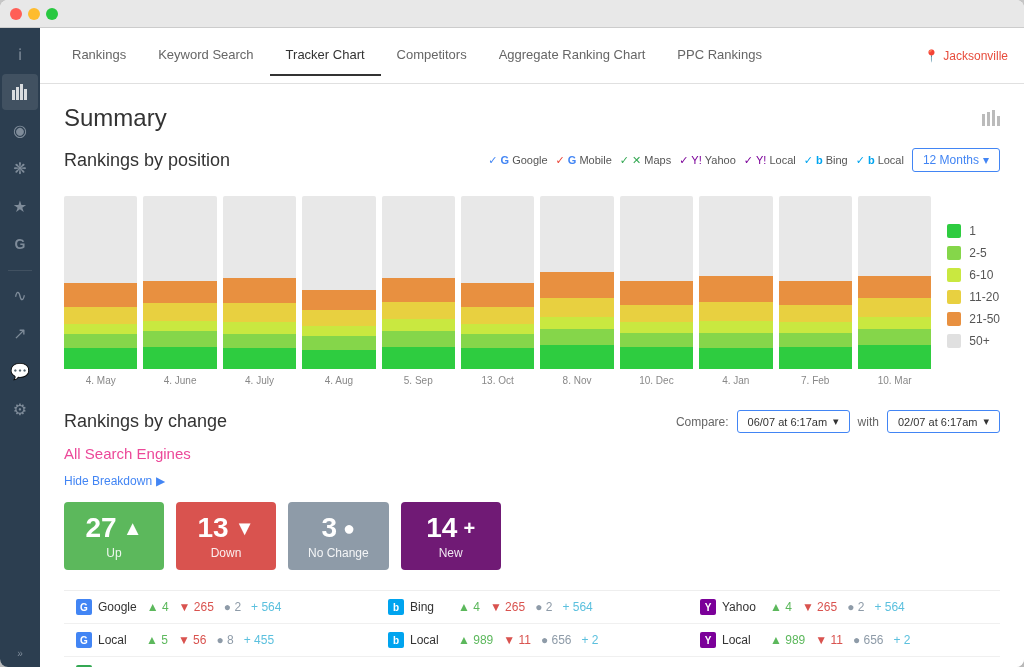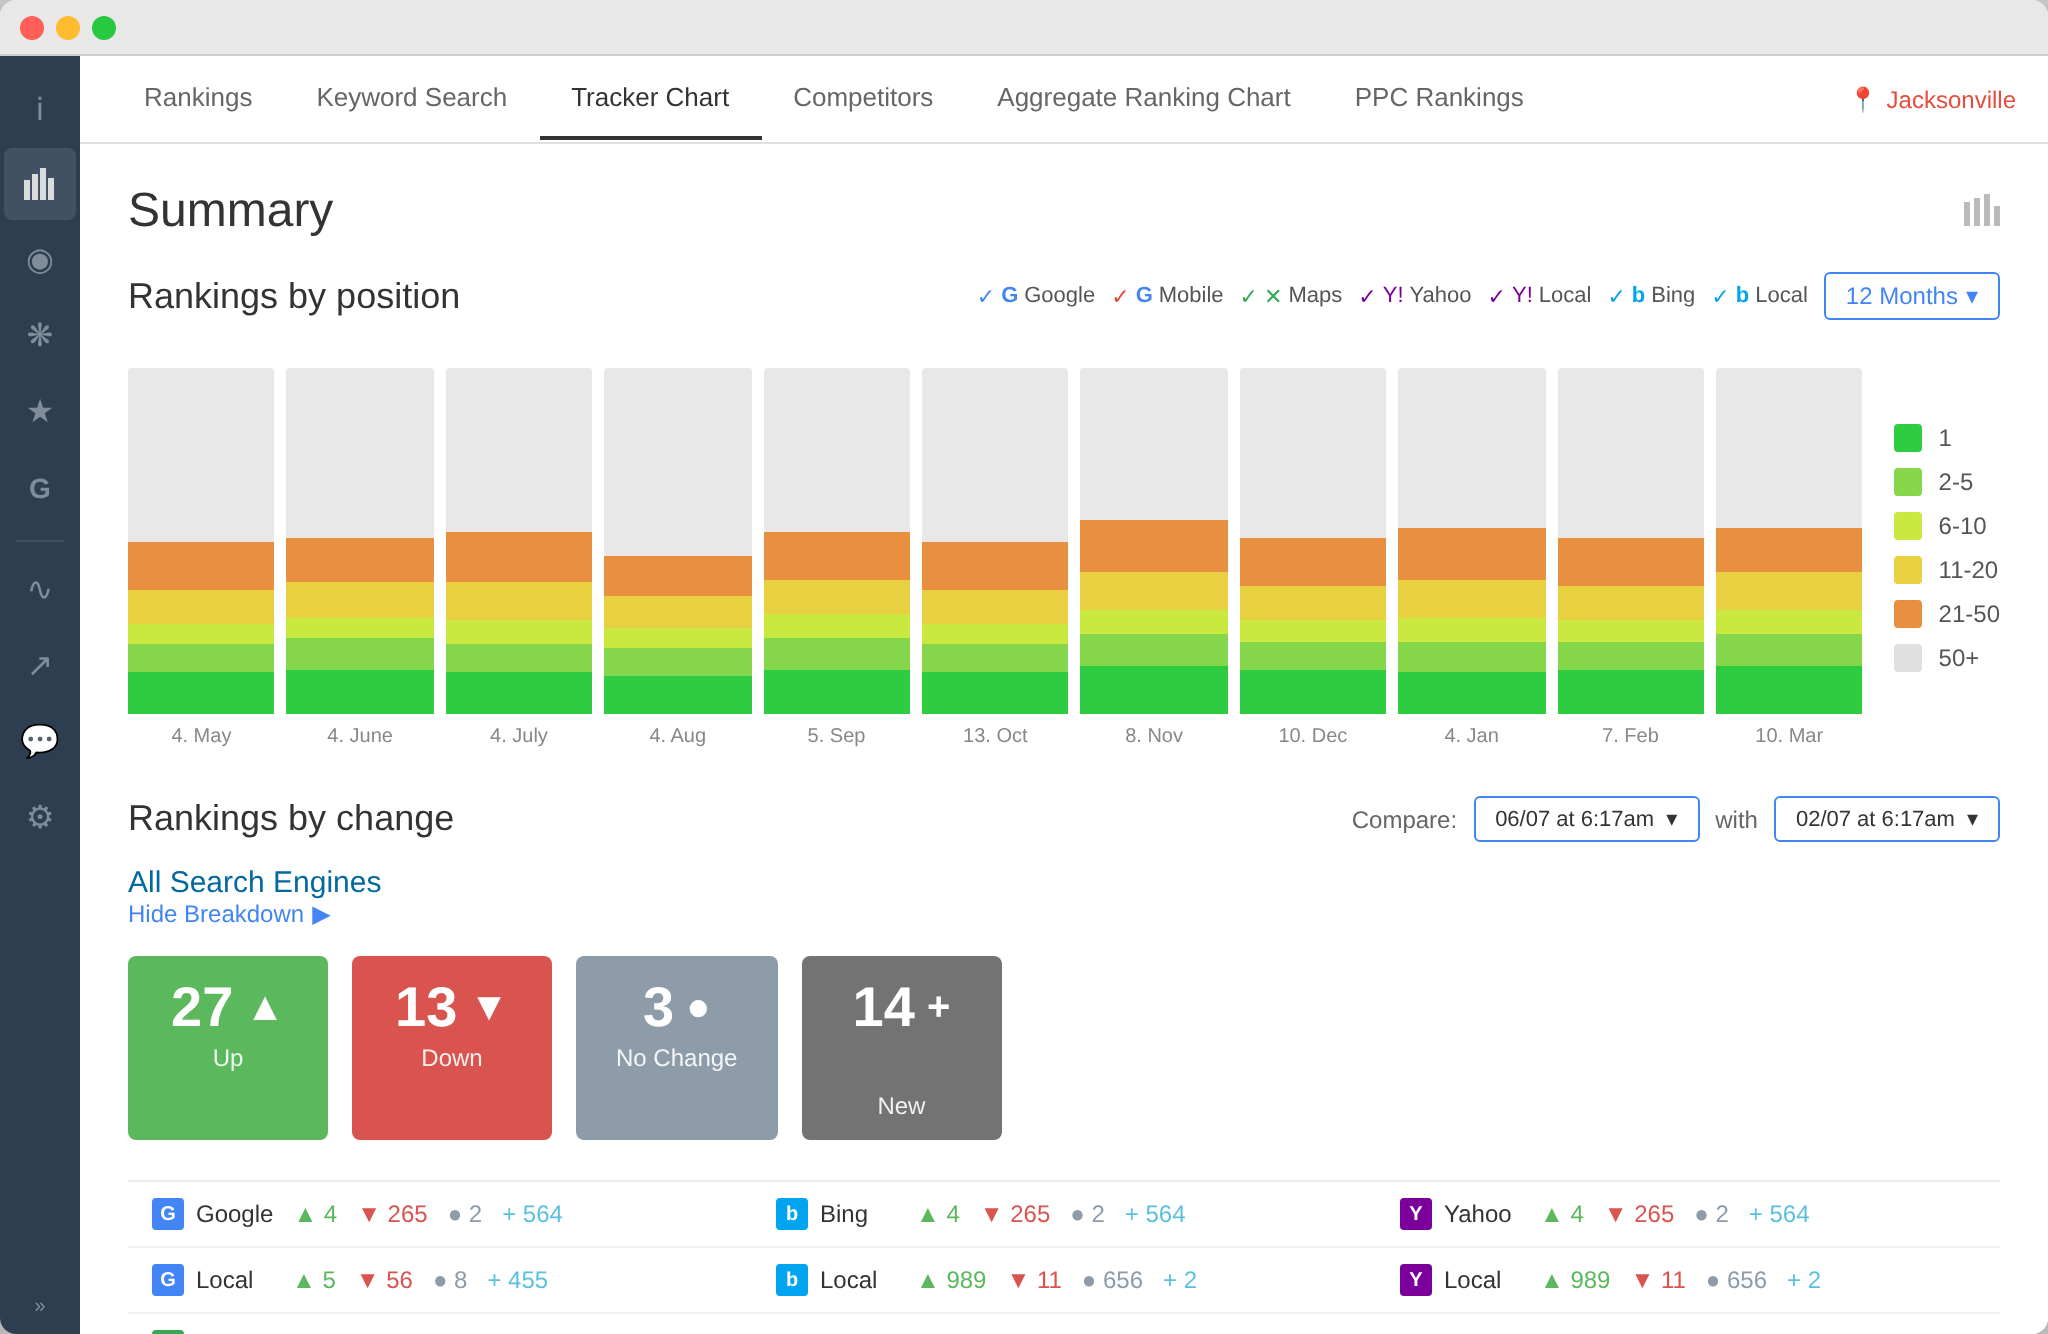--- a/index.html
+++ b/index.html
@@ -20,21 +20,21 @@
     .sidebar-icon { width: 36px; height: 36px; display: flex; align-items: center; justify-content: center; color: #7f8c9a; font-size: 16px; cursor: pointer; border-radius: 4px; margin-bottom: 2px; }
     .sidebar-icon:hover, .sidebar-icon.active { color: #fff; }
     .sidebar-icon.active { background: rgba(255,255,255,0.1); }
     .sidebar-divider { width: 24px; height: 1px; background: rgba(255,255,255,0.1); margin: 6px 0; }
     .sidebar-expand { margin-top: auto; margin-bottom: 8px; color: #7f8c9a; font-size: 10px; cursor: pointer; }
     
     
     .main-content { flex: 1; display: flex; flex-direction: column; overflow: hidden; background: #fff; }
     
     
-    .tab-bar { background: #fff; border-bottom: 1px solid #e0e0e0; display: flex; align-items: center; padding: 0 16px; height: 44px; flex-shrink: 0; }
+    .tab-bar { background: #fff; border-bottom: 1px solid #e0e0e0; display: flex; align-items: center; padding: 0 16px; height: 56px; flex-shrink: 0; }
     .tab { padding: 12px 16px; font-size: 13px; color: #666; cursor: pointer; border-bottom: 2px solid transparent; white-space: nowrap; }
     .tab.active { color: #333; border-bottom: 2px solid #333; font-weight: 500; }
     .tab-spacer { flex: 1; }
     .location-badge { display: flex; align-items: center; gap: 4px; font-size: 12px; color: #e74c3c; }
     
     
     .scroll-area { flex: 1; overflow-y: auto; padding: 20px 24px; }
     
     
     .section-title { font-size: 24px; font-weight: 300; color: #333; margin-bottom: 16px; display: flex; align-items: center; justify-content: space-between; }
@@ -57,29 +57,29 @@
     .chart-legend { display: flex; flex-direction: column; gap: 8px; justify-content: center; padding: 10px 0; }
     .legend-item { display: flex; align-items: center; gap: 8px; font-size: 12px; color: #555; }
     .legend-color { width: 14px; height: 14px; border-radius: 2px; flex-shrink: 0; }
     
     
     .change-section { margin-top: 24px; }
     .change-header { display: flex; align-items: center; justify-content: space-between; margin-bottom: 12px; }
     .compare-group { display: flex; align-items: center; gap: 8px; font-size: 12px; color: #666; }
     .compare-select { border: 1px solid #4285f4; border-radius: 3px; padding: 4px 10px; font-size: 11px; color: #333; background: #fff; cursor: pointer; display: flex; align-items: center; gap: 6px; }
     
-    .change-sub { font-size: 15px; color: #0369a1; }
+    .change-sub { font-size: 15px; color: #ec4899; margin-bottom: 12px; }
     .hide-breakdown { font-size: 12px; color: #4285f4; cursor: pointer; margin-bottom: 14px; display: flex; align-items: center; gap: 4px; }
     
     .stat-cards { display: flex; gap: 12px; margin-bottom: 20px; }
     .stat-card { border-radius: 4px; padding: 10px 20px; display: flex; flex-direction: column; align-items: center; min-width: 100px; }
     .stat-card.up { background: #5cb85c; color: white; }
     .stat-card.down { background: #d9534f; color: white; }
     .stat-card.nochange { background: #8e9ba8; color: white; }
-    .stat-card.new { background: #737373; color: white; gap: 24px; }
+    .stat-card.new { background: #701a75; color: white; }
     .stat-number { font-size: 28px; font-weight: 600; display: flex; align-items: center; gap: 6px; }
     .stat-arrow { font-size: 20px; }
     .stat-label { font-size: 12px; opacity: 0.9; margin-top: 2px; }
     
     
     .breakdown-table { display: grid; grid-template-columns: 1fr 1fr 1fr; gap: 0; border-top: 1px solid #eee; }
     .breakdown-row { display: flex; align-items: center; gap: 10px; padding: 8px 12px; border-bottom: 1px solid #f0f0f0; font-size: 12px; }
     .engine-name { font-weight: 500; min-width: 60px; display: flex; align-items: center; gap: 6px; color: #333; }
     .stat-up { color: #5cb85c; display: flex; align-items: center; gap: 2px; }
     .stat-down { color: #d9534f; display: flex; align-items: center; gap: 2px; }

